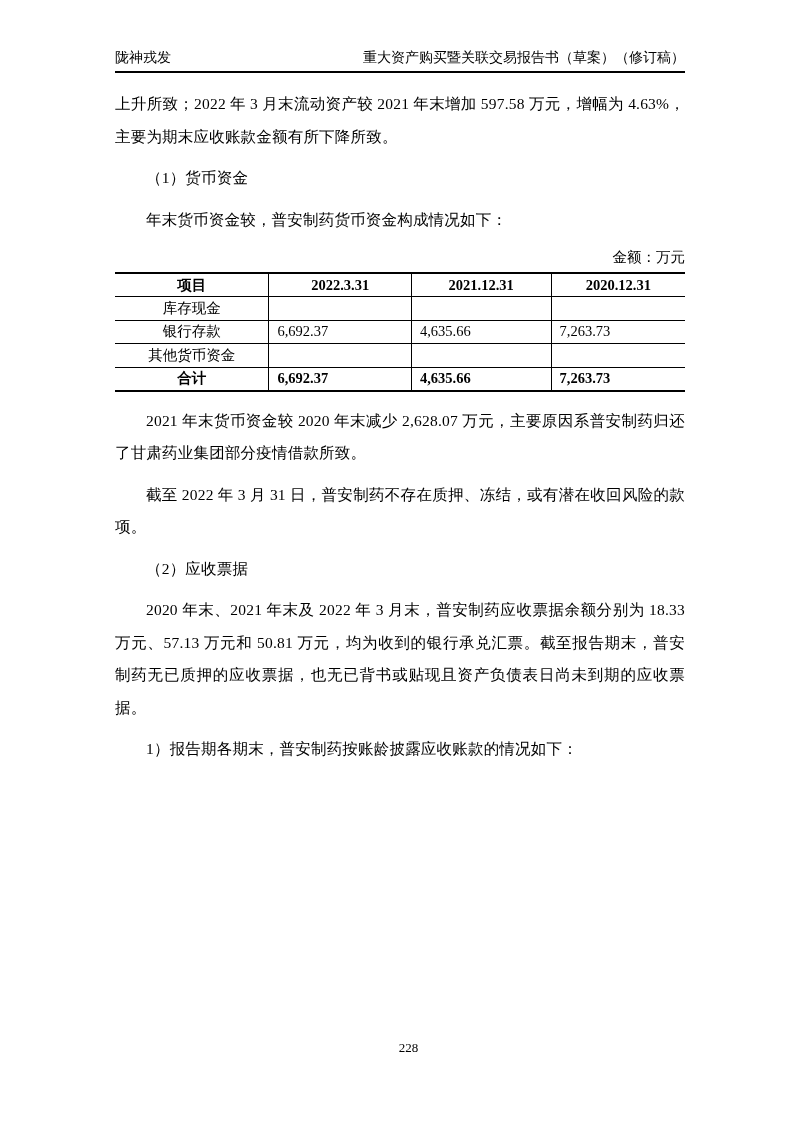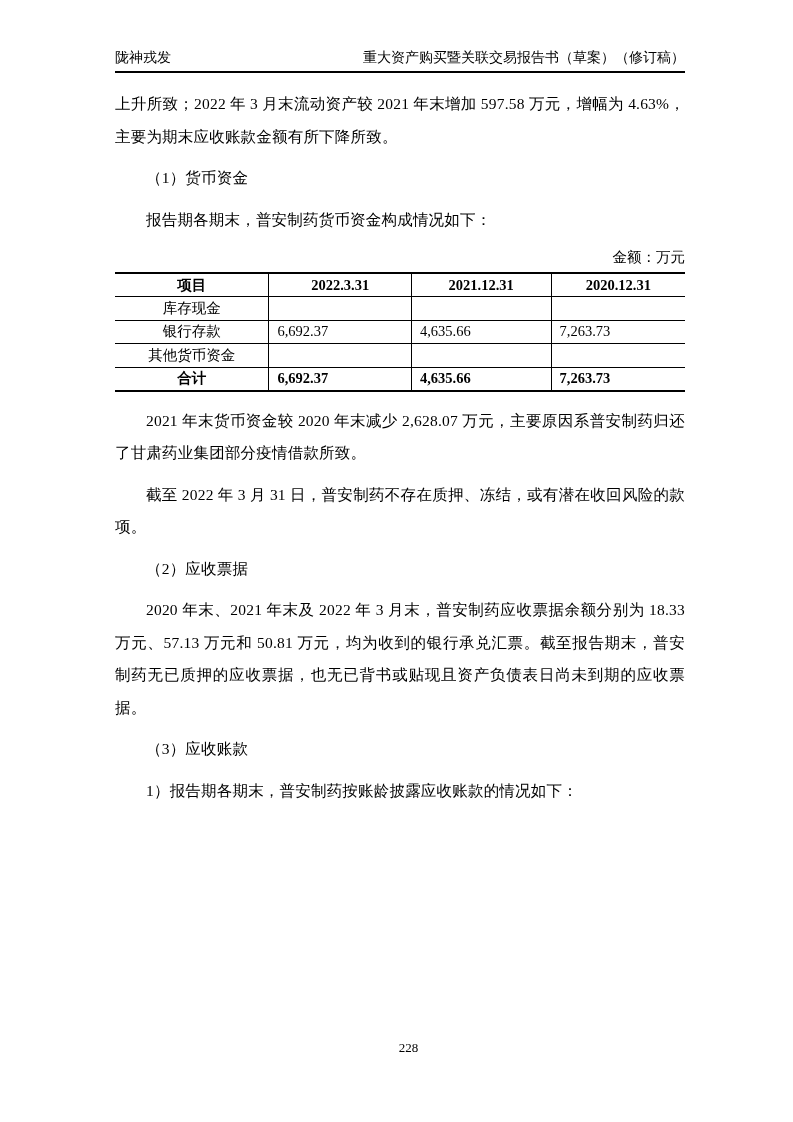--- a/index.html
+++ b/index.html
@@ -100,21 +100,21 @@
     </div>
   </div>
 
   <div class="doc-body">
 
     <p class="para">上升所致；2022 年 3 月末流动资产较 2021 年末增加 597.58 万元，增幅为 4.63%，主要为期末应收账款金额有所下降所致。</p>
 
     <p class="para heading">（1）货币资金</p>
 
 
-    <p class="para indent">报告期各期末，普安制药货币资金构成情况如下：</p>
+    <p class="para indent">年末货币资金较，普安制药货币资金构成情况如下：</p>
 
     <div class="unit-label">金额：万元</div>
 
     <table class="fin-table">
       <colgroup>
         <col style="width:27%">
         <col style="width:25%">
         <col style="width:24.5%">
         <col style="width:23.5%">
       </colgroup>
@@ -155,21 +155,20 @@
     </table>
 
     <p class="para indent">2021 年末货币资金较 2020 年末减少 2,628.07 万元，主要原因系普安制药归还了甘肃药业集团部分疫情借款所致。</p>
 
     <p class="para indent">截至 2022 年 3 月 31 日，普安制药不存在质押、冻结，或有潜在收回风险的款项。</p>
 
     <p class="para heading">（2）应收票据</p>
 
     <p class="para indent">2020 年末、2021 年末及 2022 年 3 月末，普安制药应收票据余额分别为 18.33 万元、57.13 万元和 50.81 万元，均为收到的银行承兑汇票。截至报告期末，普安制药无已质押的应收票据，也无已背书或贴现且资产负债表日尚未到期的应收票据。</p>
 
-    <p class="para heading">（3）应收账款</p>
 
 
     <p class="para indent">1）报告期各期末，普安制药按账龄披露应收账款的情况如下：</p>
 
   </div>
 
   <div class="page-footer">228</div>
 
 </div>
 

